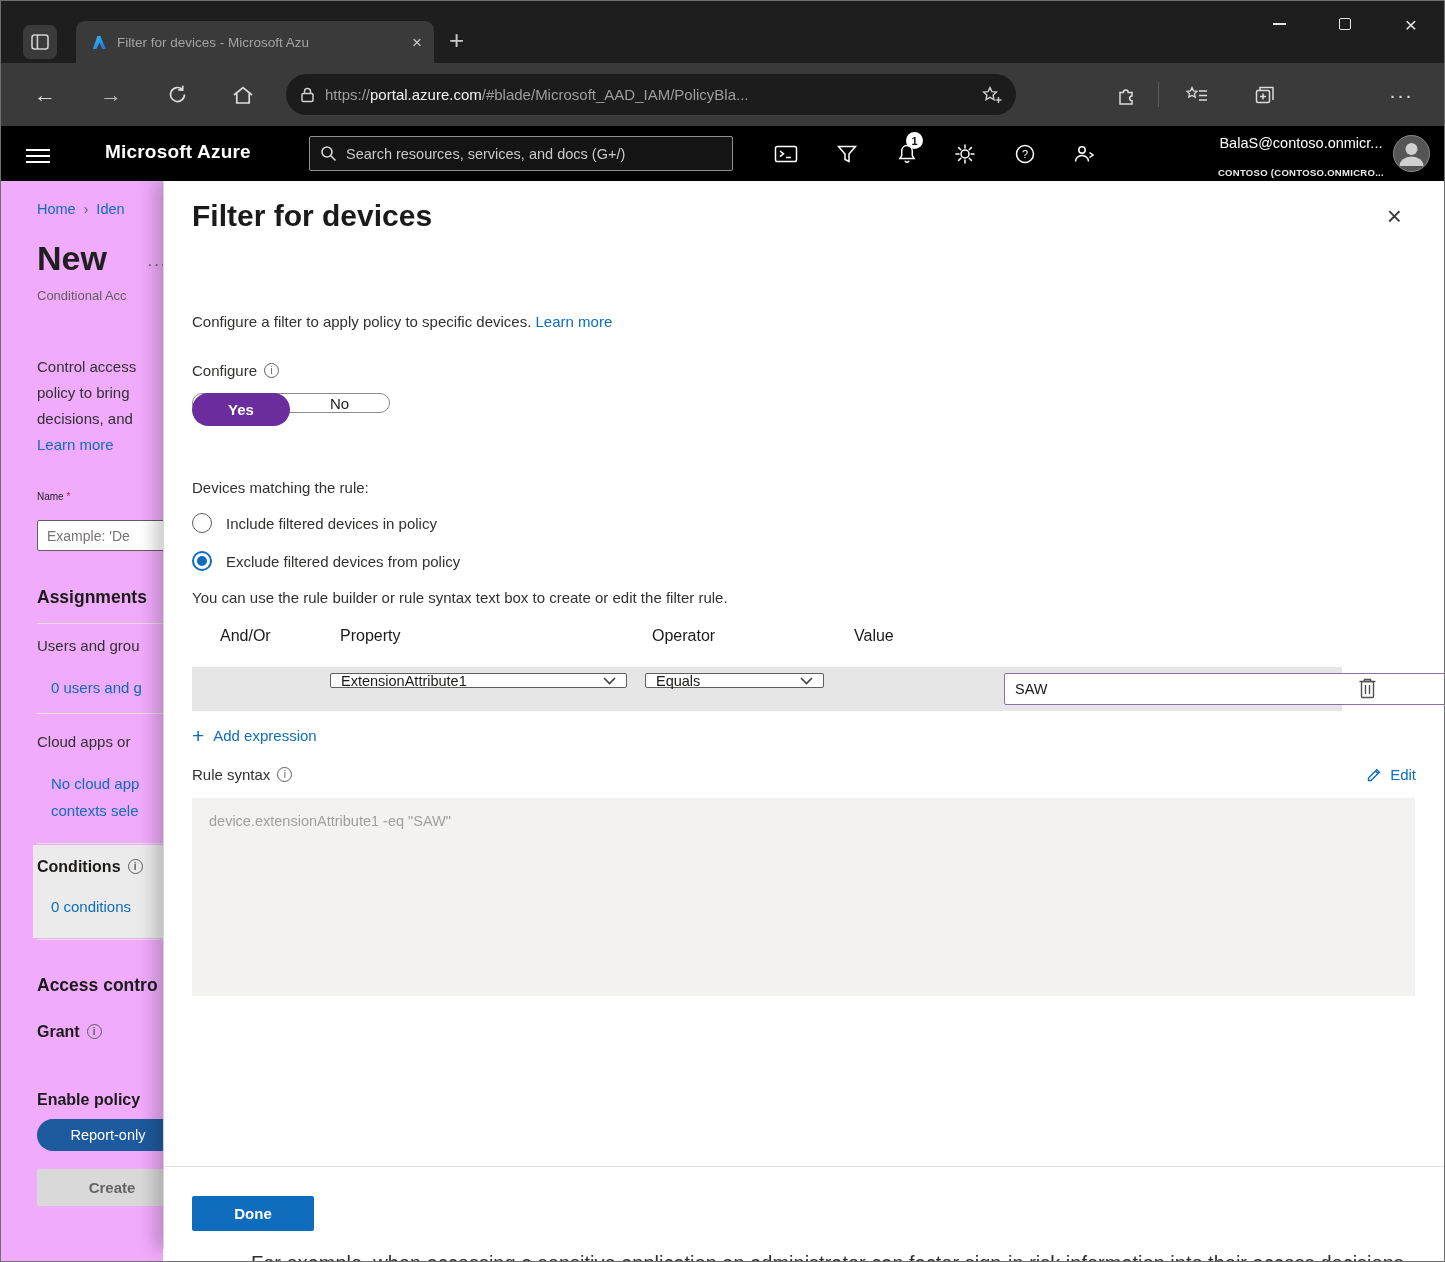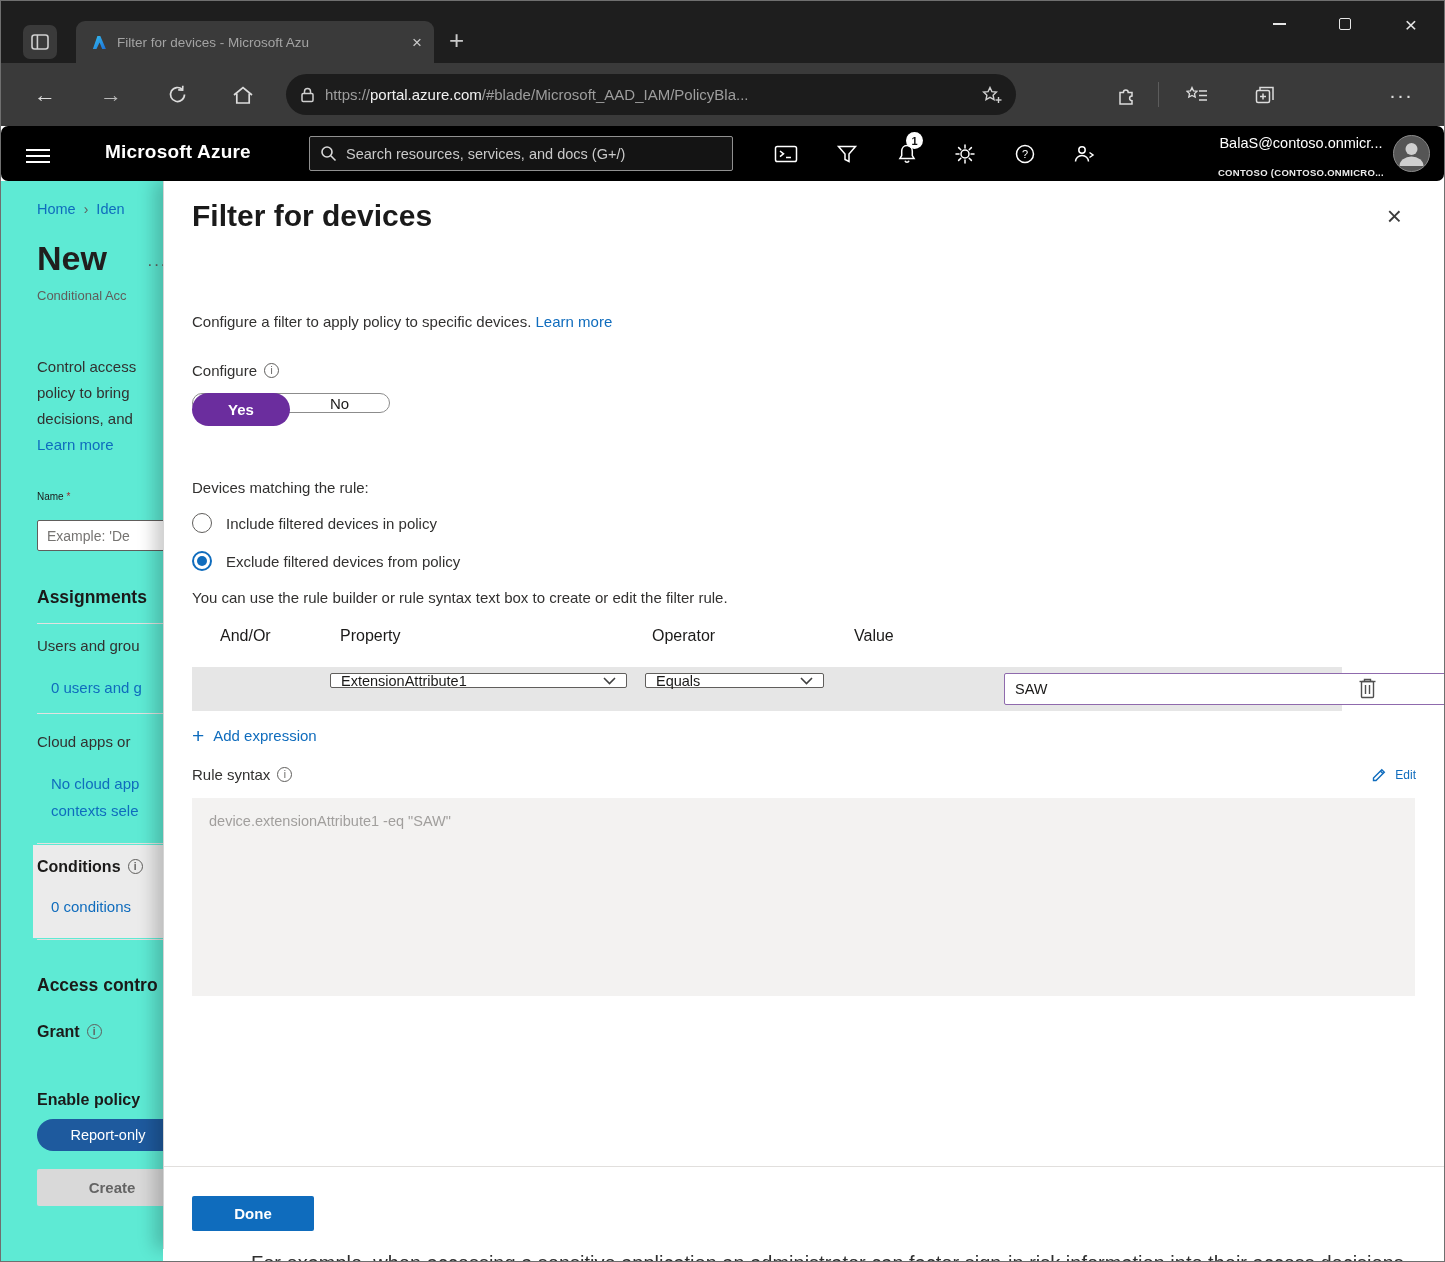--- a/index.html
+++ b/index.html
@@ -33,21 +33,21 @@
   .addressbar { position:absolute; left:285px; top:11px; width:730px; height:41px; border-radius:21px;
                 background:#1c1c1c; display:flex; align-items:center; padding:0 14px; gap:10px; }
   .url { flex:1; font-size:15px; white-space:nowrap; overflow:hidden; }
   .url .scheme, .url .path { color:#9d9d9d; }
   .url .host { color:#f2f2f2; }
   .vsep { position:absolute; top:19px; width:1px; height:25px; background:#5c5c5c; }
   .more-dots { position:absolute; top:0; height:63px; display:flex; align-items:center; color:#dcdcdc;
                font-size:21px; letter-spacing:1px; }
 
   
-  .azurebar { position:absolute; top:125px; left:0; right:0; height:55px; background:#000; color:#fff;border-radius:7px; }
+  .azurebar { position:absolute; top:125px; left:0; right:0; height:55px; background:#000; color:#fff; }
   .hamburger { position:absolute; left:25px; top:19px; width:28px; cursor:pointer; }
   .hamburger span { display:block; width:24px; height:2px; background:#fff; margin:4px 0; }
   .brand { position:absolute; left:104px; top:15px; font-size:19px; font-weight:700; letter-spacing:.2px; }
   .az-search { position:absolute; left:308px; top:10px; width:424px; height:35px; background:#141414;
                border:1px solid #909090; border-radius:2px; display:flex; align-items:center;
                padding:0 10px; gap:9px; }
   .az-search input { flex:1; background:transparent; border:0; outline:none; color:#eee;
                      font-size:14.5px; font-family:inherit; }
   .az-search input::placeholder { color:#c9c9c9; }
   .az-icon { position:absolute; top:15px; width:26px; height:26px; display:flex; align-items:center;
@@ -55,21 +55,21 @@
   .badge { position:absolute; left:905px; top:6px; width:17px; height:17px; border-radius:50%;
            background:#fff; color:#111; font-size:11px; font-weight:700; display:flex;
            align-items:center; justify-content:center; }
   .account { position:absolute; right:60px; top:9px; text-align:center; }
   .account .name { font-size:14.5px; color:#fff; }
   .account .tenant { font-size:9.5px; font-weight:700; color:#ededed; letter-spacing:.3px; margin-top:16px; }
   .avatar { position:absolute; right:14px; top:9px; width:37px; height:37px; border-radius:50%;
             background:#555; border:1px solid #8a8a8a; overflow:hidden; }
 
   
-  .content { position:absolute; top:180px; left:0; right:0; bottom:0; background:#5eead4; overflow:hidden;padding-left:44px; }
+  .content { position:absolute; top:180px; left:0; right:0; bottom:0; background:#f0abfc; overflow:hidden;padding-left:44px; }
 
   
   .left-page { position:absolute; inset:0; }
   .lp { position:absolute; white-space:nowrap; }
   .link { color:var(--link_blue); cursor:pointer; }
   .crumb-sep { color:#605e5c; margin:0 8px; font-size:14px; }
   .lp-divider { position:absolute; left:36px; width:200px; height:1px; background:#e3e1df; }
   .info-icon { display:inline-flex; align-items:center; justify-content:center; width:15px; height:15px;
                border:1px solid #5f5e5c; border-radius:50%; color:#5f5e5c; font-size:10px;
                margin-left:7px; vertical-align:2px; font-style:normal; }
@@ -112,21 +112,21 @@
             padding:0 10px; font-size:14.5px; color:#1b1a19; cursor:pointer; }
   .value-wrap { position:absolute; left:840px; top:492px; width:500px; height:32px; }
   .value-input { width:100%; height:100%; border:1px solid #8f6aad; border-radius:2px; padding:0 30px 0 10px;
                  font-size:14.5px; font-family:inherit; color:#1b1a19; outline:none; }
   .trash { position:absolute; left:1188px; top:490px; width:30px; height:34px; display:flex;
            align-items:center; justify-content:center; cursor:pointer; }
   .add-expr { position:absolute; left:28px; top:544px; display:flex; align-items:center; gap:9px;
               color:var(--link_blue); font-size:15px; cursor:pointer; }
   .add-expr .plus { font-size:21px; font-weight:300; line-height:1; }
   .edit-link { position:absolute; right:30px; top:585px; display:flex; align-items:center; gap:7px;
-               color:var(--link_blue); font-size:12px; cursor:pointer; }
+               color:var(--link_blue); font-size:15px; cursor:pointer; }
   .syntax-box { position:absolute; left:28px; top:617px; width:1223px; height:198px; background:#f3f2f1;
                 padding:15px 17px; font-size:14.5px; color:#a19f9d; }
   .panel-divider { position:absolute; left:0; right:0; top:985px; height:1px; background:#e1dfdd; }
   .done-btn { position:absolute; left:28px; top:1015px; width:122px; height:35px;
               background:var(--primary_blue); color:#fff; font-size:15px; font-weight:600; border:0;
               border-radius:2px; font-family:inherit; cursor:pointer; }
 
   .bottom-cut { position:absolute; left:162px; top:1068px; right:0; height:14px; background:#fff;
                 overflow:hidden; }
   .bottom-cut span { position:absolute; left:88px; top:3px; font-size:20px; color:#2f2f2f;

